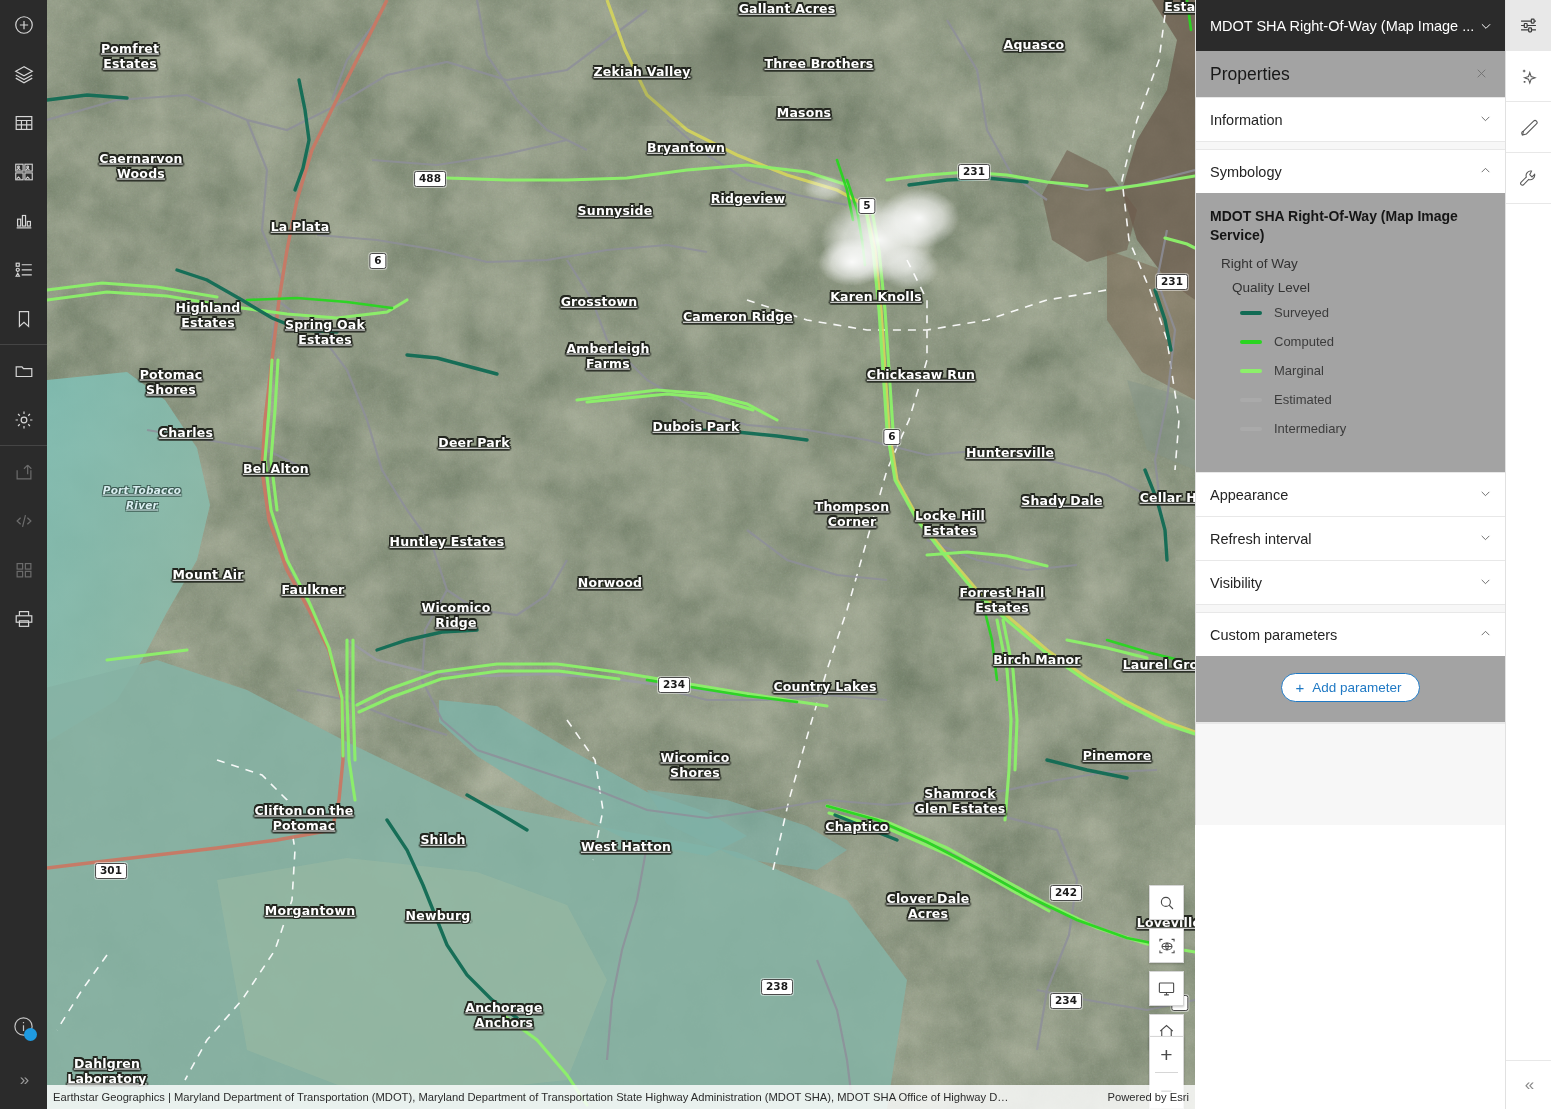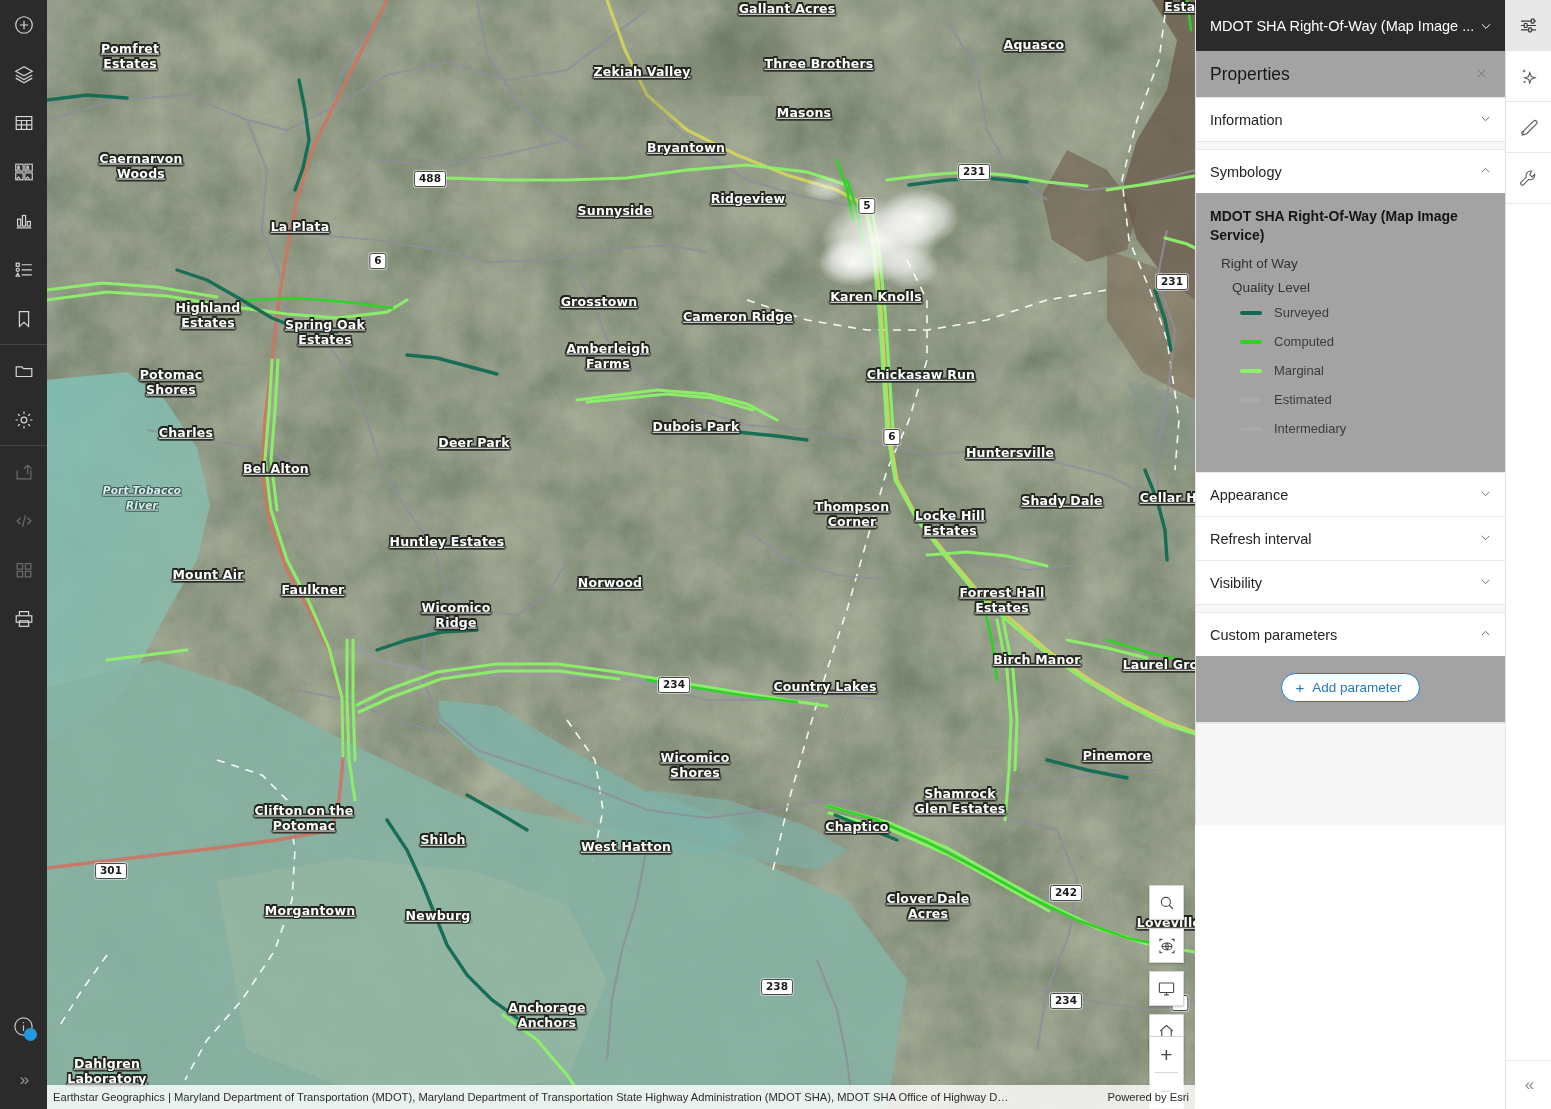--- a/index.html
+++ b/index.html
@@ -510,21 +510,21 @@
         <div class="mlabel" style="left: 563px; top: 583px;">Norwood</div>
         <div class="mlabel" style="left: 778px; top: 687px;">Country Lakes</div>
         <div class="mlabel" style="left: 648px; top: 765px;">Wicomico
 Shores</div>
         <div class="mlabel" style="left: 257px; top: 818px;">Clifton on the
 Potomac</div>
         <div class="mlabel" style="left: 396px; top: 840px;">Shiloh</div>
         <div class="mlabel" style="left: 579px; top: 847px;">West Hatton</div>
         <div class="mlabel" style="left: 263px; top: 911px;">Morgantown</div>
         <div class="mlabel" style="left: 391px; top: 916px;">Newburg</div>
-        <div class="mlabel" style="left: 457px; top: 1015px; margin-left: 43px;">Anchorage
+        <div class="mlabel" style="left: 457px; top: 1015px;">Anchorage
 Anchors</div>
         <div class="mlabel" style="left: 810px; top: 827px;">Chaptico</div>
         <div class="mlabel" style="left: 913px; top: 801px;">Shamrock
 Glen Estates</div>
         <div class="mlabel" style="left: 881px; top: 906px;">Clover Dale
 Acres</div>
         <div class="mlabel" style="left: 1070px; top: 756px;">Pinemore</div>
         <div class="mlabel" style="left: 1122px; top: 923px;">Loveville</div>
         <div class="mlabel" style="left: 1122px; top: 665px;">Laurel Grove</div>
         <div class="mlabel" style="left: 990px; top: 660px;">Birch Manor</div>

